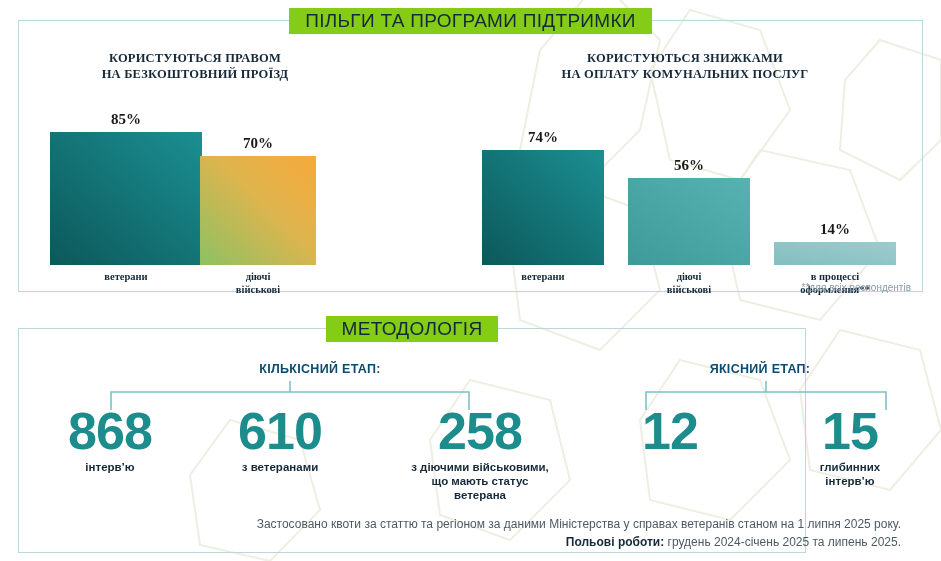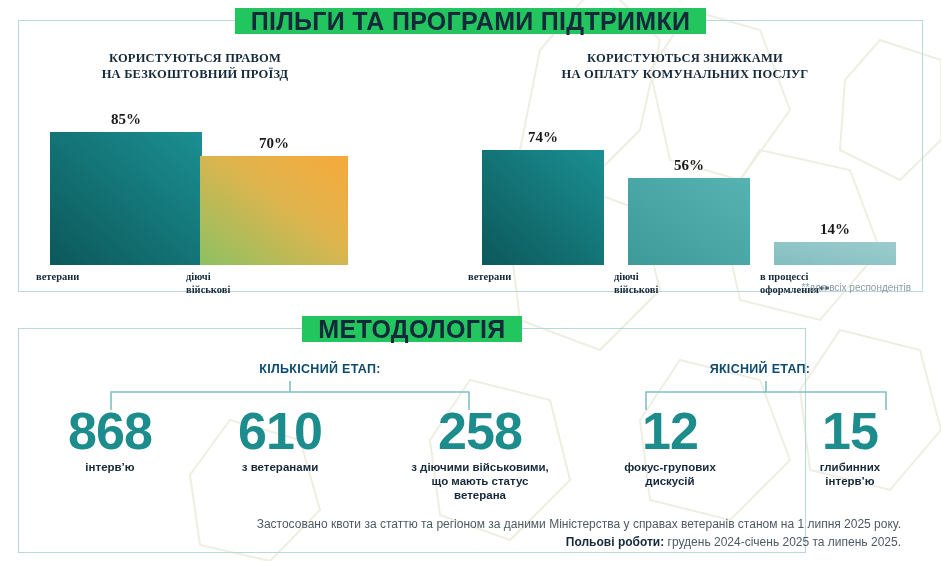--- a/index.html
+++ b/index.html
@@ -37,24 +37,24 @@
     position: absolute;
     top: -13px;
     left: 0;
     right: 0;
     display: flex;
     justify-content: center;
     align-items: center;
     pointer-events: none;
   }
   .panel-title {
-    background: #22c55e;
+    background: #84cc16;
     padding: 0 16px;
-    font-size: 25px;
-    font-weight: bold;
+    font-size: 19px;
+    font-weight: normal;
     letter-spacing: 0.3px;
     color: #15293a;
     white-space: nowrap;
     line-height: 26px;
   }
 
   
   .chart-group {
     position: absolute;
     z-index: 3;
@@ -89,20 +89,21 @@
   .bar-rect {
     position: absolute;
     left: 0;
     right: 0;
     bottom: 0;
   }
   .bar-label {
     position: absolute;
     left: -14px;
     right: -14px;
+    text-align: center;
     font-size: 10.5px;
     font-weight: bold;
     color: #15293a;
     line-height: 13px;
     white-space: pre-line;
   }
 
   .footnote {
     position: absolute;
     font-size: 10px;
@@ -189,21 +190,21 @@
   <div class="chart-heading">КОРИСТУЮТЬСЯ ПРАВОМ
 НА БЕЗКОШТОВНИЙ ПРОЇЗД</div>
   <div class="bars-row" style="height:165px; margin-top:18px;">
 
     <div class="bar-item" style="left:20px; width:152px; height:133px;">
       <div class="bar-value" style="top:-22px;">85%</div>
       <div class="bar-rect" style="height:133px; background:linear-gradient(to bottom left, #1b8f92 0%, #0c585a 100%);"></div>
       <div class="bar-label" style="bottom:-18px;">ветерани</div>
     </div>
 
-    <div class="bar-item" style="left:170px; width:148px; height:109px;margin-top:28px;">
+    <div class="bar-item" style="left:170px; width:116px; height:109px;margin-top:28px;">
       <div class="bar-value" style="top:-22px;">70%</div>
       <div class="bar-rect" style="height:109px; background:linear-gradient(to bottom left, #f6a93a 0%, #e0b44d 42%, #8dc163 100%);"></div>
       <div class="bar-label" style="bottom:-31px;">діючі
 військові</div>
     </div>
 
   </div>
 </div>
 
 <div class="chart-group" style="left:465px; top:50px; width:440px;">
@@ -271,22 +272,20 @@
 
 <div class="stat" style="left:385px; top:405px; width:190px;">
   <div class="stat-number">258</div>
   <div class="stat-caption">з діючими військовими,
 що мають статус
 ветерана</div>
 </div>
 
 <div class="stat" style="left:590px; top:405px; width:160px;">
   <div class="stat-number">12</div>
-  <div class="stat-caption">фокус-групових
-дискусій</div>
 </div>
 
 <div class="stat" style="left:770px; top:405px; width:160px;">
   <div class="stat-number">15</div>
   <div class="stat-caption">глибинних
 інтерв’ю</div>
 </div>
 
 <div class="method-footer" style="top:515px;">
   <div>Застосовано квоти за статтю та регіоном за даними Міністерства у справах ветеранів станом на 1 липня 2025 року.</div>

